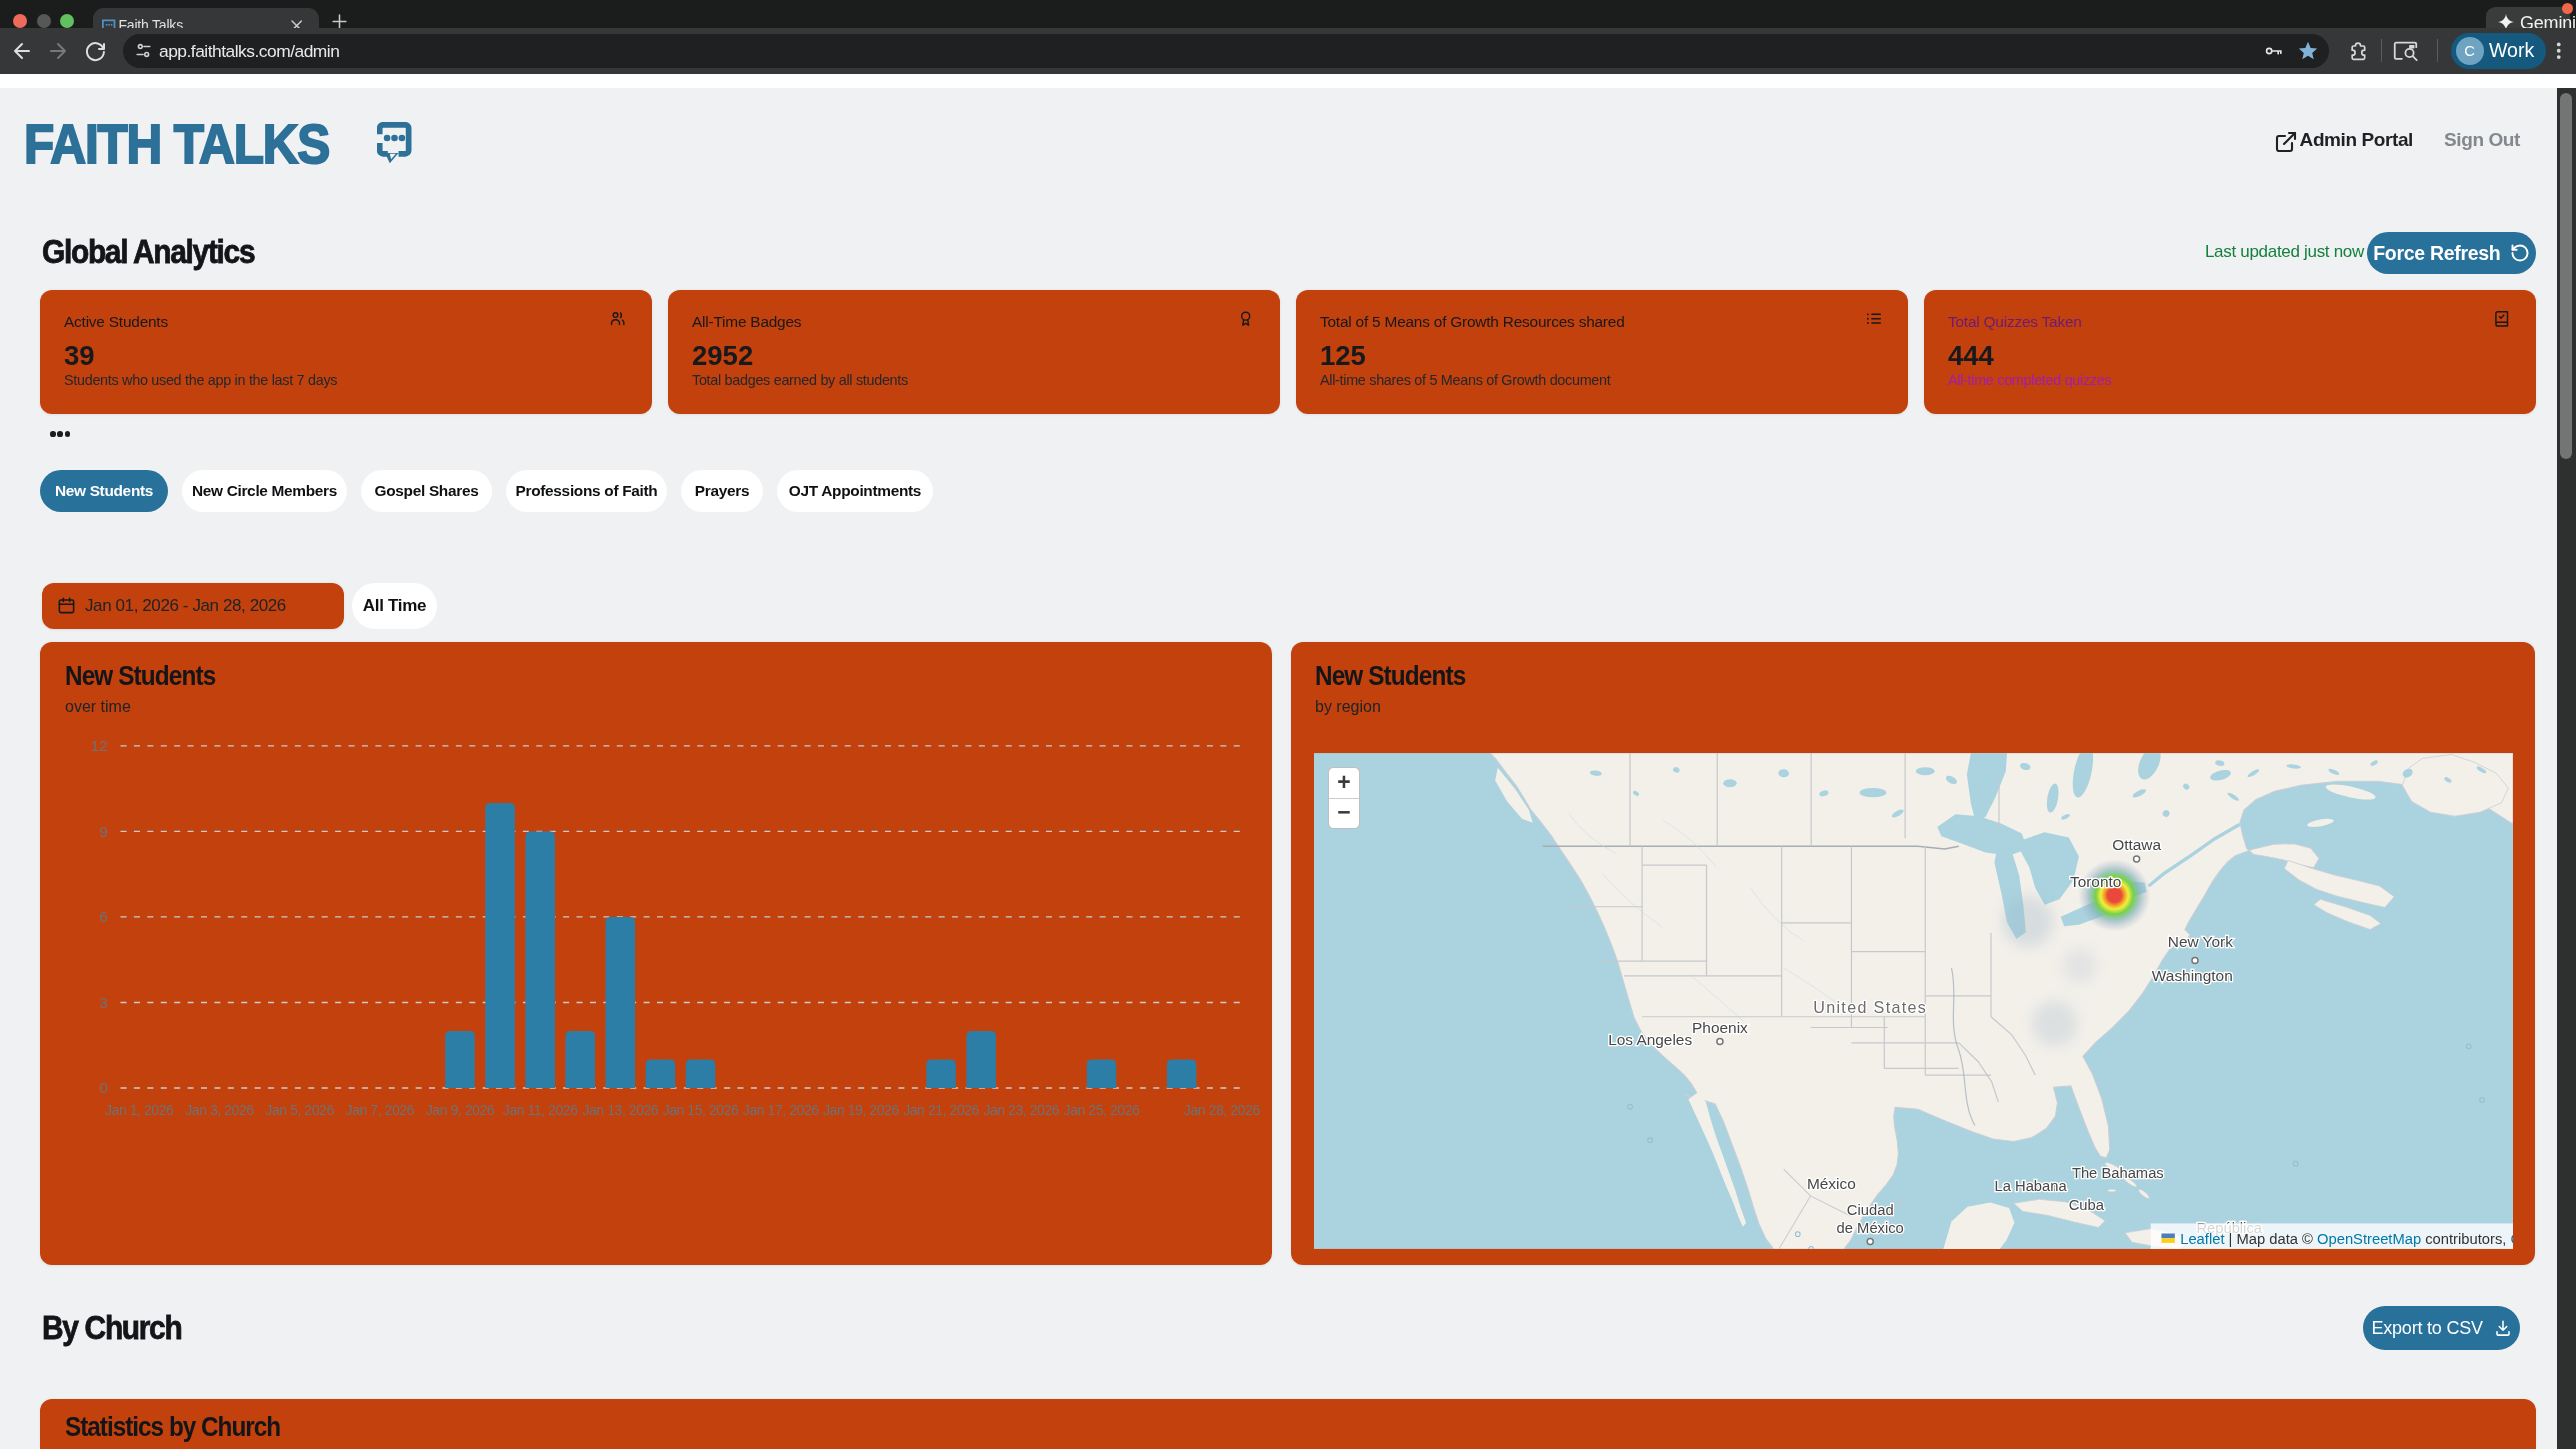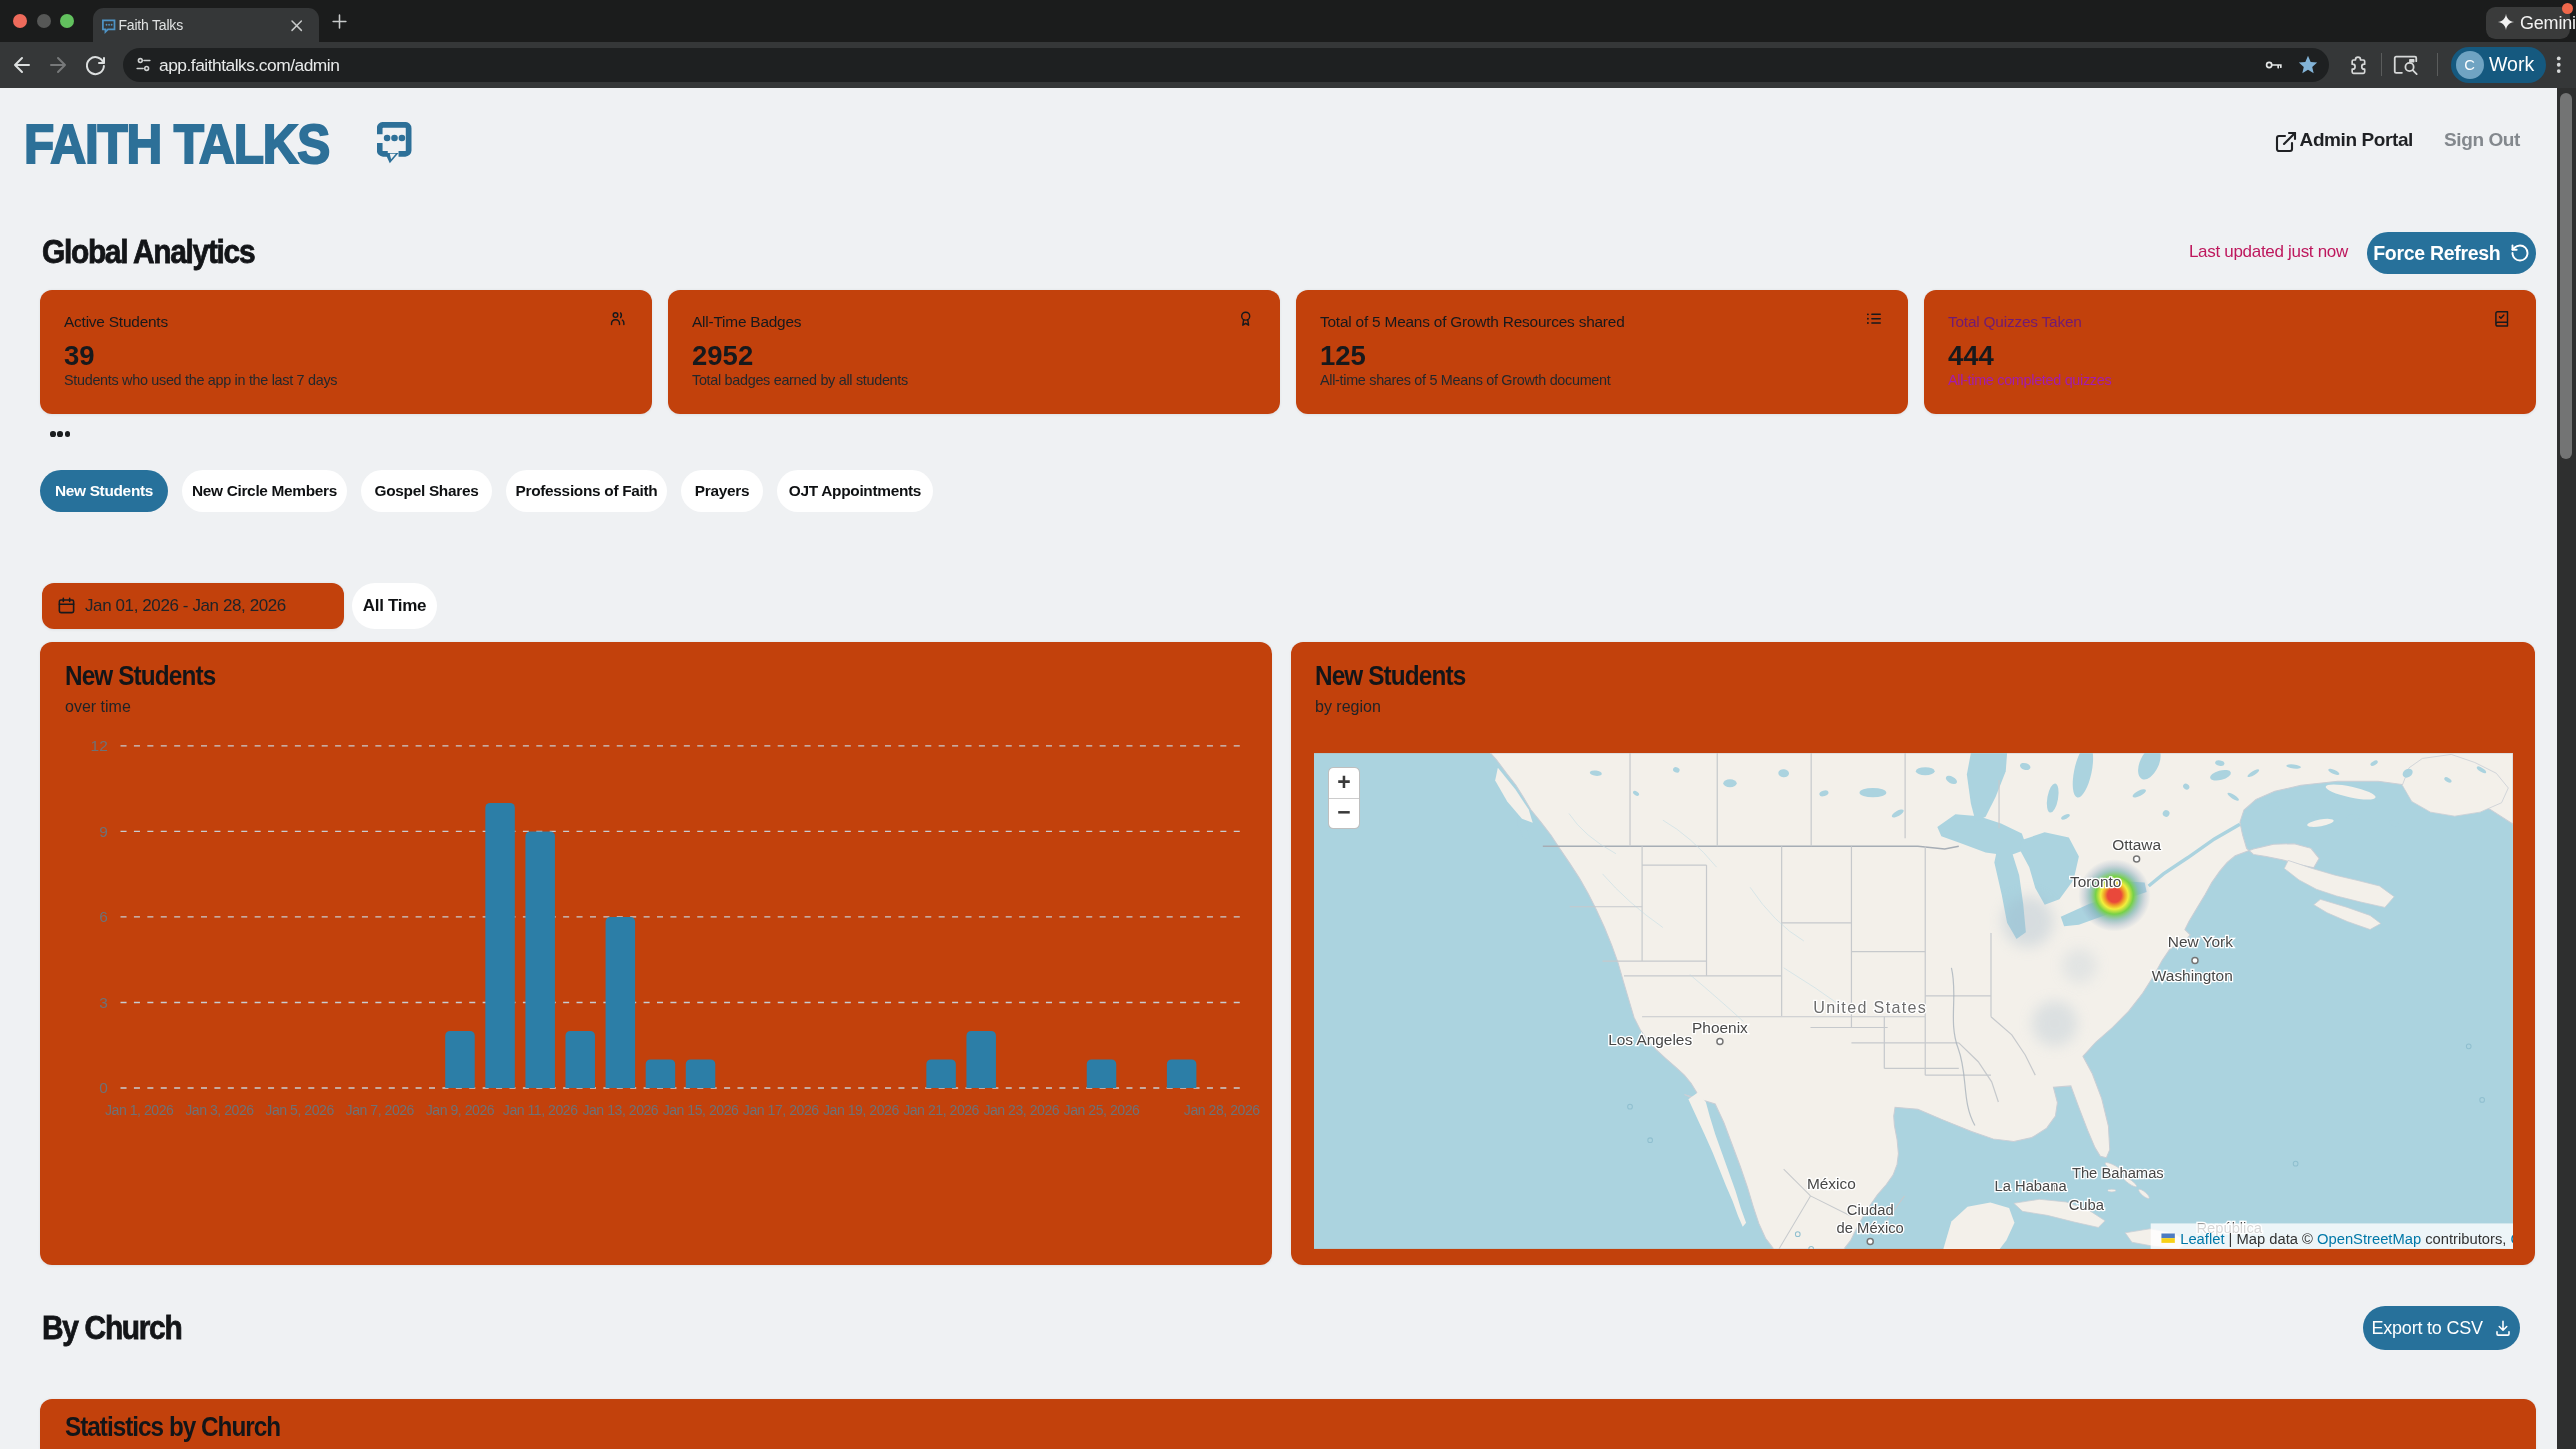--- a/index.html
+++ b/index.html
@@ -5,21 +5,21 @@
   * { margin:0; padding:0; box-sizing:border-box; }
   html,body { width:2576px; height:1449px; overflow:hidden; }
   body { font-family:"Liberation Sans",sans-serif; -webkit-font-smoothing:antialiased; }
   .abs { position:absolute; }
   
   #tabstrip { position:absolute; left:0; top:0; width:2576px; height:42px; background:#1b1c1c; }
   .tl { position:absolute; top:14px; width:14px; height:14px; border-radius:50%; }
   #tab { position:absolute; left:93px; top:8px; width:226px; height:34px; background:#353738; border-radius:10.7px 10.7px 0 0; }
   #tabtitle { position:absolute; left:25.5px; top:8.7px; font-size:14px; color:#e0e2e2; letter-spacing:-0.2px; }
   #gemini { position:absolute; left:2486px; top:6.7px; width:84px; height:32px; background:#3a3b3b; border-radius:9.4px; color:#f2f2f2; }
-  #addrrow { position:absolute; left:0; top:42px; width:2576px; height:46px; background:#353738; }
+  #addrrow { position:absolute; left:0; top:28px; width:2576px; height:46px; background:#353738; }
   #urlpill { position:absolute; left:123px; top:6px; width:2206px; height:34px; background:#1e2021; border-radius:17px; }
   #urltext { position:absolute; left:36px; top:7.4px; font-size:17.4px; letter-spacing:-0.5px; color:#e8eaea; }
   .sep { position:absolute; top:11.4px; width:1.3px; height:23px; background:#5a5c5c; }
   #workpill { position:absolute; left:2451px; top:4.7px; width:95px; height:36px; border-radius:18px; background:#15597f; }
   
   #page { position:absolute; left:0; top:88px; width:2576px; height:1361px; background:#eff1f3; overflow:hidden; }
   #logo { position:absolute; left:24px; top:24px; color:#2d7098; font-weight:bold; font-size:55px; letter-spacing:-1.3px; transform:scaleX(.9); transform-origin:left; white-space:nowrap; -webkit-text-stroke:2px #2d7098; }
   .hdrlink { position:absolute; top:41px; font-weight:bold; font-size:19px; letter-spacing:-0.4px; }
   h1.sect { position:absolute; font-weight:bold; color:#131518; font-size:34px; letter-spacing:-1.5px; -webkit-text-stroke:0.8px #131518; transform:scaleX(.88); transform-origin:left; white-space:nowrap; }
   .bluebtn { position:absolute; background:#27719b; border-radius:22px; color:#fff; display:flex; align-items:center; justify-content:center; }
@@ -121,21 +121,21 @@
   </svg>
   <svg class="abs" style="left:2274px; top:42px;" width="24" height="24" viewBox="0 0 24 24" fill="none" stroke="#1f2124" stroke-width="2.1" stroke-linecap="round" stroke-linejoin="round">
       <path d="M15 3 h6 v6"></path>
       <path d="M10 14 L21 3"></path>
       <path d="M18 13 v6 a2 2 0 0 1 -2 2 H5 a2 2 0 0 1 -2 -2 V8 a2 2 0 0 1 2 -2 h6"></path>
     </svg>
   <div class="hdrlink" style="right:163px; color:#1f2124;">Admin Portal</div>
   <div class="hdrlink" style="right:56px; color:#83888d;">Sign Out</div>
 
   <h1 class="sect" style="left:42px; top:144px;">Global Analytics</h1>
-  <div class="abs" style="right:228px; top:154px; font-size:17px; color:#be185d; letter-spacing:-0.3px; white-space:nowrap;">Last updated just now</div>
+  <div class="abs" style="right:212px; top:154px; font-size:17px; color:#15803d; letter-spacing:-0.3px; white-space:nowrap;">Last updated just now</div>
   <div class="bluebtn" style="left:2367px; top:144px; width:169px; height:42px; gap:9.4px;">
     <span style="font-size:19.5px; font-weight:bold; letter-spacing:-0.3px;">Force Refresh</span>
     <svg width="20" height="20" viewBox="0 0 24 24" fill="none" stroke="#fff" stroke-width="2.3" stroke-linecap="round" stroke-linejoin="round">
         <path d="M3 12 a9 9 0 1 0 9 -9 a9.75 9.75 0 0 0 -6.74 2.74 L3 8"></path>
         <path d="M3 3 v5 h5"></path>
       </svg>
   </div>
 
   <div class="card statcard" style="left:40px;   top:202px; width:612px; height:124px;"></div>
   <div class="card statcard" style="left:668px;  top:202px; width:612px; height:124px;"></div>

